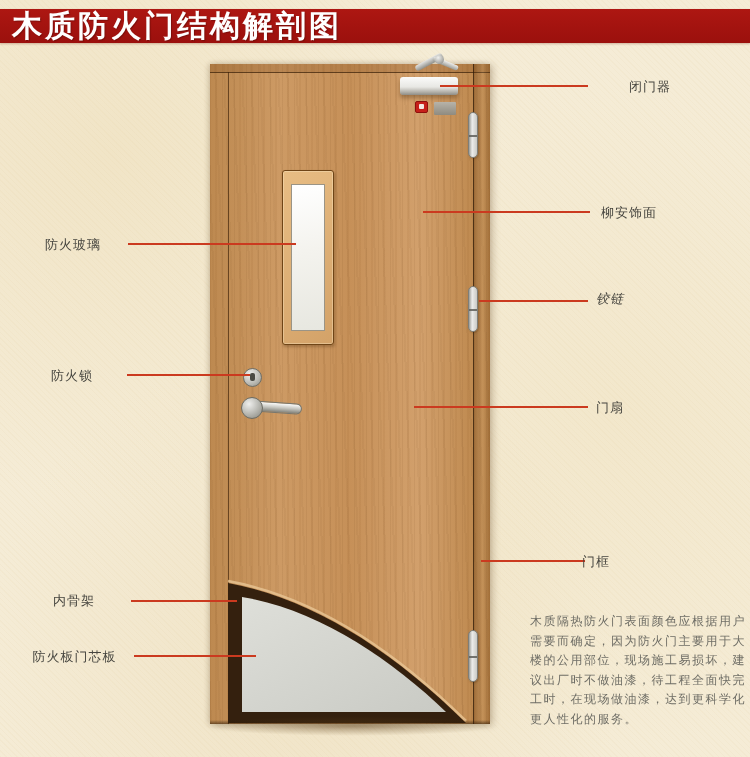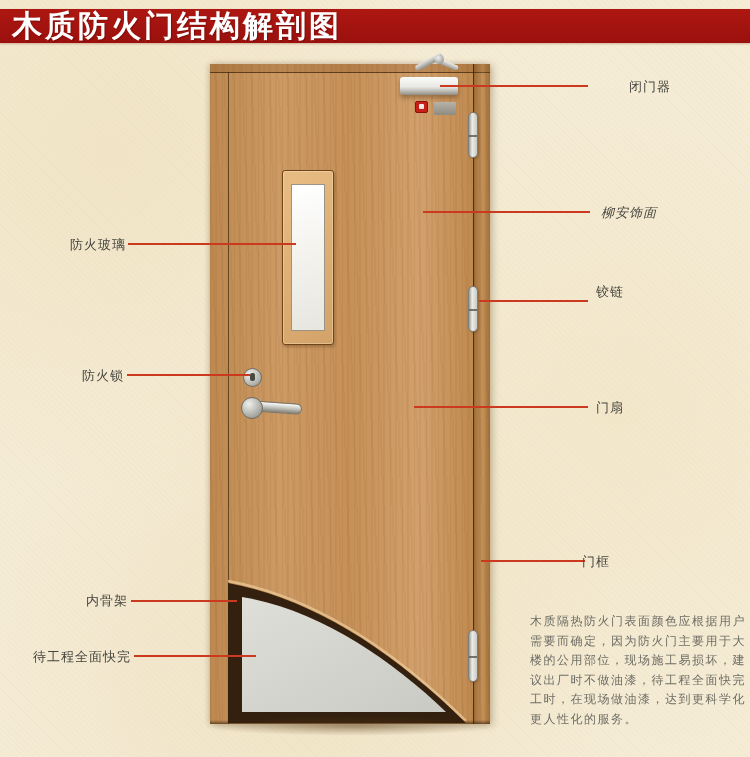--- a/index.html
+++ b/index.html
@@ -85,21 +85,21 @@
 
   .cutaway-svg { position:absolute; left:0; top:0; width:280px; height:660px; }
 
   .door-shadow { position:absolute; left:204px; top:716px; width:296px; height:20px;
     background:radial-gradient(ellipse at center, rgba(92,62,25,0.45), rgba(92,62,25,0) 70%); }
 
   
   .callout-line { position:absolute; height:2px; background:#cb3a1f; z-index:5; }
   .callout-label { position:absolute; font-size:13px; color:#46453f; letter-spacing:1px;
     white-space:nowrap; z-index:5; }
-  .callout-label.right-align { text-align:right; }
+  .callout-label.right-align { text-align:center; }
 
   
   .description { position:absolute; left:530px; top:612px; width:225px;
     font-size:12px; line-height:19.5px; letter-spacing:1.5px; color:#6f6e66; }
 </style>
 </head>
 <body>
 
 <div class="page">
 
@@ -162,31 +162,31 @@
 
   <span class="callout-label right-align" style="left:20px; top:236px; width:106px;">防火玻璃</span>
   <div class="callout-line" style="left:128px; top:243px; width:168px;"></div>
 
   <span class="callout-label right-align" style="left:20px; top:367px; width:104px;">防火锁</span>
   <div class="callout-line" style="left:127px; top:374px; width:123px;"></div>
 
   <span class="callout-label right-align" style="left:20px; top:592px; width:108px;">内骨架</span>
   <div class="callout-line" style="left:131px; top:600px; width:106px;"></div>
 
-  <span class="callout-label right-align" style="left:18px; top:648px; width:113px;">待工程全面快完</span>
+  <span class="callout-label right-align" style="left:18px; top:648px; width:113px;">防火板门芯板</span>
   <div class="callout-line" style="left:134px; top:655px; width:122px;"></div>
 
   <div class="callout-line" style="left:440px; top:85px; width:148px;"></div>
   <span class="callout-label" style="left:596px; top:78px;margin-left:33px;">闭门器</span>
 
   <div class="callout-line" style="left:423px; top:211px; width:167px;"></div>
-  <span class="callout-label" style="left:601px; top:204px;font-style:italic;">柳安饰面</span>
+  <span class="callout-label" style="left:601px; top:204px;">柳安饰面</span>
 
   <div class="callout-line" style="left:479px; top:300px; width:109px;"></div>
-  <span class="callout-label" style="left:596px; top:283px;">铰链</span>
+  <span class="callout-label" style="left:596px; top:290px;font-style:italic;">铰链</span>
 
   <div class="callout-line" style="left:414px; top:406px; width:174px;"></div>
   <span class="callout-label" style="left:596px; top:399px;">门扇</span>
 
   <div class="callout-line" style="left:481px; top:560px; width:104px;"></div>
   <span class="callout-label" style="left:582px; top:553px;">门框</span>
 
   <div class="description">
     <div>木质隔热防火门表面颜色应根据用户</div>
     <div>需要而确定，因为防火门主要用于大</div>

